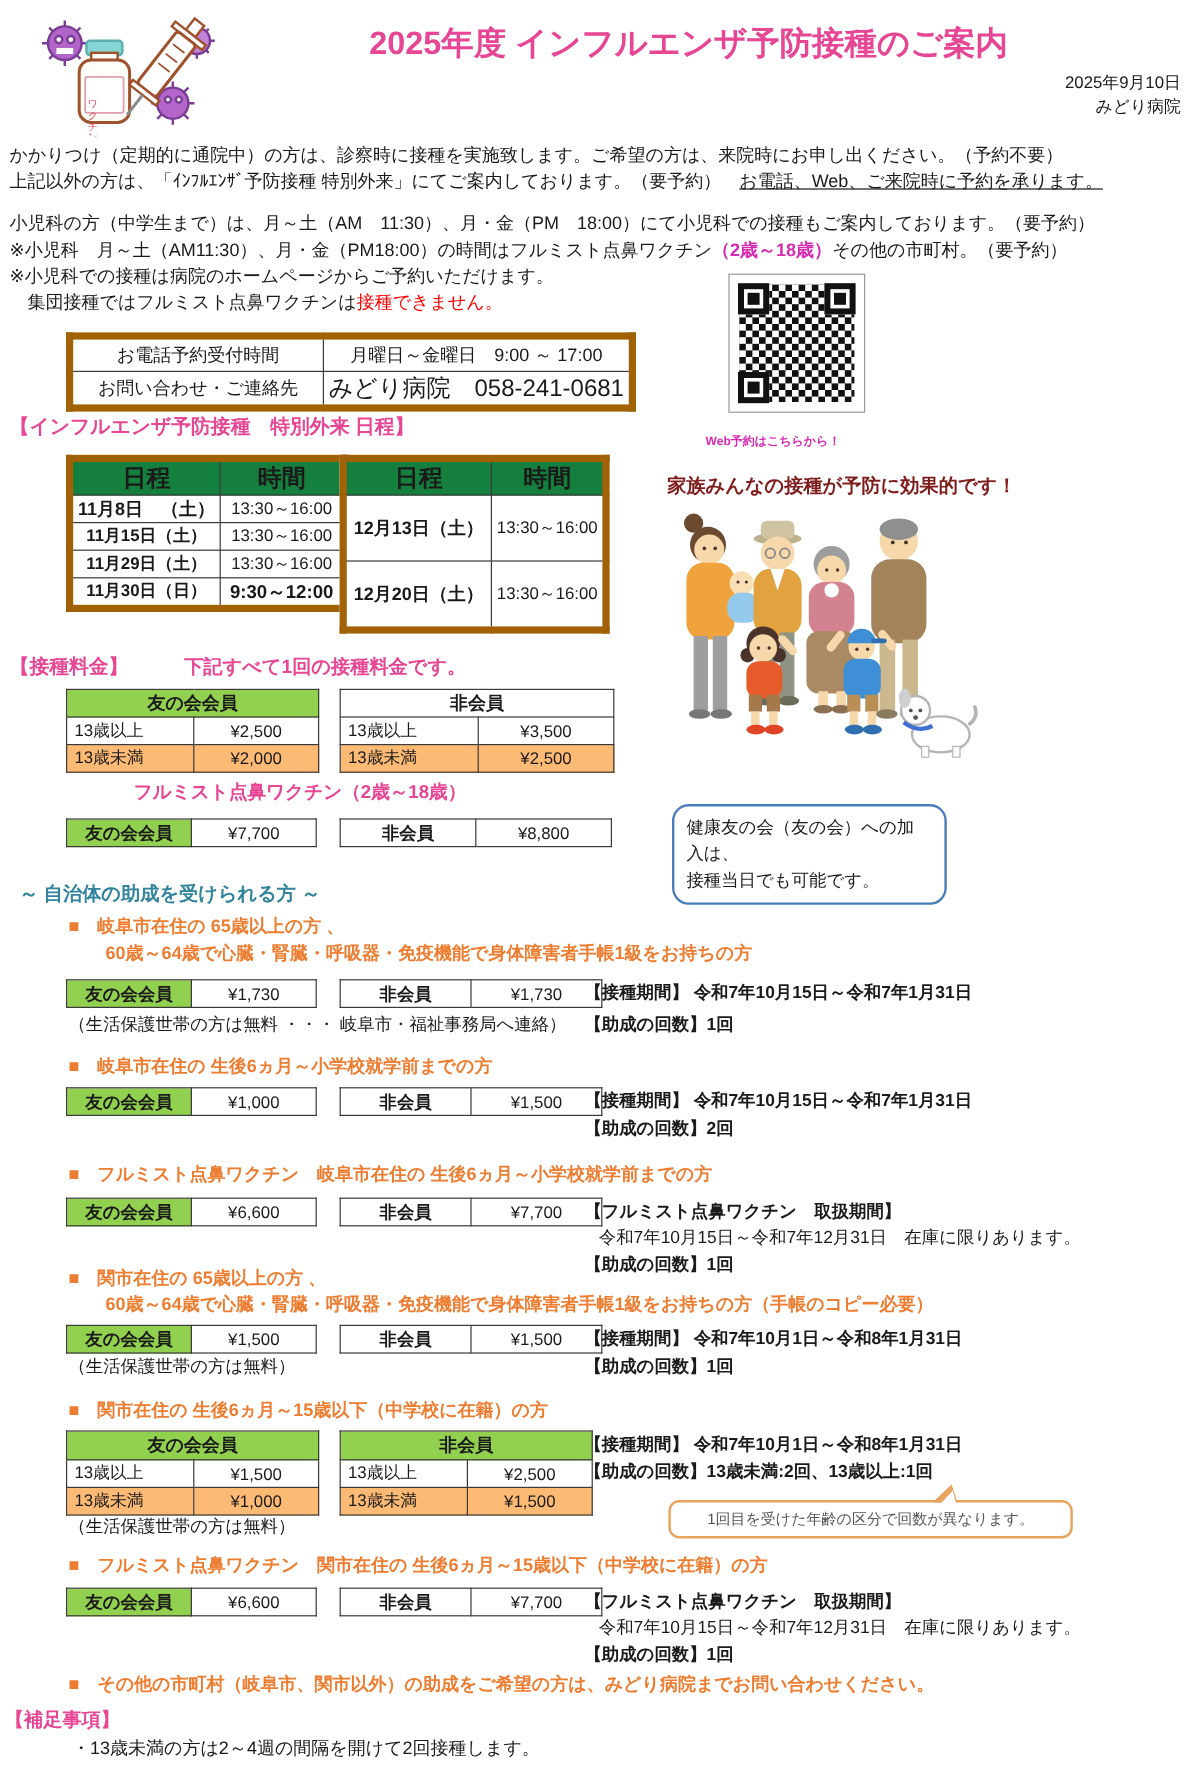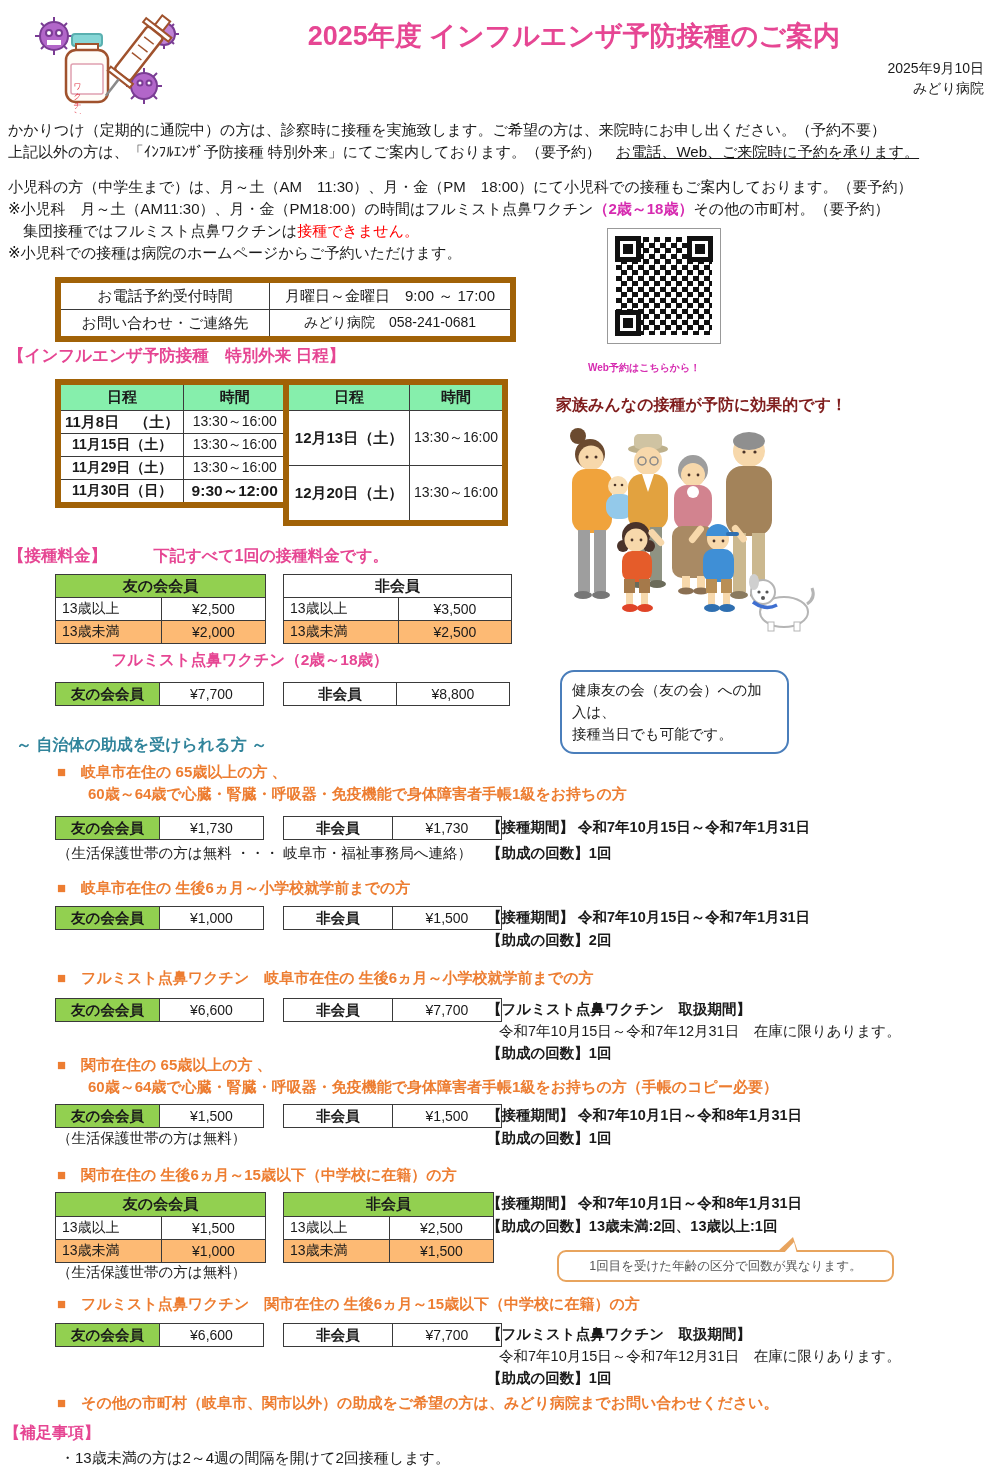--- a/index.html
+++ b/index.html
@@ -15,21 +15,21 @@
   .red{color:#ff0000}
   .txt{font-size:15px;line-height:22px;white-space:nowrap}
   table.doc{border-collapse:collapse;background:#fff}
   table.doc td{border:1px solid #3a3a3a;text-align:center;padding:0 4px;font-size:14px;height:22px;white-space:nowrap}
   table.thick{border:6px solid #a16207}
   .green{background:#92d050}
   .yellow{background:#fdba74}
   .la{text-align:left !important;padding-left:6px !important}
   .pr{font-weight:normal;font-size:15px}
   .sch td{height:27px;font-size:14px}
-  .sch .hd{height:25px;font-weight:bold;background:#86efac;font-size:15px}
+  .sch .hd{height:25px;font-weight:bold;background:#15803d;font-size:20px}
   .info{font-size:14.5px;white-space:nowrap}
   .sect-title{font-size:15px;font-weight:bold;color:#ed7d31;white-space:nowrap}
   .finder{position:absolute;width:26px;height:26px;border:5px solid #111;background:#fff;box-sizing:border-box}
   .finder::after{content:"";position:absolute;inset:3px;background:#111}
   #bubble{border:2px solid #4a7ebb;border-radius:14px;padding:7px 10px;font-size:14.5px;line-height:22px;background:#fff}
   #callout{border:2px solid #e8a45e;border-radius:9px;background:#fff;font-size:12.5px;color:#555;
            line-height:28px;text-align:center;white-space:nowrap}
   #callout::before{content:"";position:absolute;top:-15px;left:218px;width:0;height:0;
            border-bottom:15px solid #e8a45e;border-left:16px solid transparent;border-right:5px solid transparent}
   #callout::after{content:"";position:absolute;top:-10px;left:224px;width:0;height:0;
@@ -95,33 +95,33 @@
   </div>
 
   <div class="abs txt" style="left:8px;top:119px">
     <div>かかりつけ（定期的に通院中）の方は、診察時に接種を実施致します。ご希望の方は、来院時にお申し出ください。（予約不要）</div>
     <div><span>上記以外の方は、「ｲﾝﾌﾙｴﾝｻﾞ予防接種 特別外来」にてご案内しております。（要予約）　</span><span class="u">お電話、Web、ご来院時に予約を承ります。</span></div>
   </div>
 
   <div class="abs txt" style="left:8px;top:176px">
     <div>小児科の方（中学生まで）は、月～土（AM　11:30）、月・金（PM　18:00）にて小児科での接種もご案内しております。（要予約）</div>
     <div><span>※小児科　月～土（AM11:30）、月・金（PM18:00）の時間はフルミスト点鼻ワクチン</span><span class="magenta b">（2歳～18歳）</span><span>その他の市町村。（要予約）</span></div>
+    <div>※小児科での接種は病院のホームページからご予約いただけます。</div>
     <div><span>　集団接種ではフルミスト点鼻ワクチンは</span><span class="red">接種できません。</span></div>
-    <div>※小児科での接種は病院のホームページからご予約いただけます。</div>
   </div>
 
   <table class="doc thick abs" style="left:55px;top:277px">
     <tbody>
         <tr>
       <td style="width:200px;height:26px;font-size:15px">お電話予約受付時間</td>
       <td style="width:232px;font-size:15px">月曜日～金曜日　9:00 ～ 17:00</td>
     </tr>
     <tr>
       <td style="height:26px;font-size:15px">お問い合わせ・ご連絡先</td>
-      <td style="font-size:14px">みどり病院　058-241-0681</td>
+      <td style="font-size:20px">みどり病院　058-241-0681</td>
     </tr>
   </tbody>
     </table>
 
   <div class="abs" style="left:607px;top:228px;width:112px;height:114px;border:1px solid #999;background:#fff">
     <div style="position:absolute;inset:8px;background:repeating-conic-gradient(#111 0% 25%,#fff 0% 50%) 0 0/11px 11px"></div>
     <div class="finder" style="left:7px;top:7px"></div>
     <div class="finder" style="right:7px;top:7px"></div>
     <div class="finder" style="left:7px;bottom:7px"></div>
   </div>

